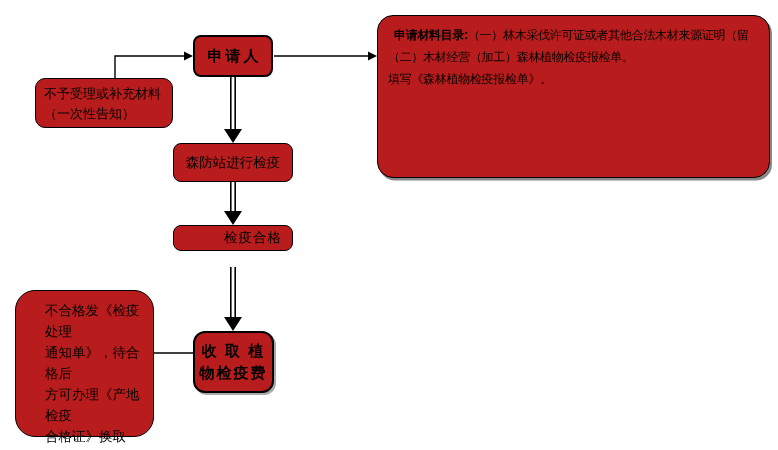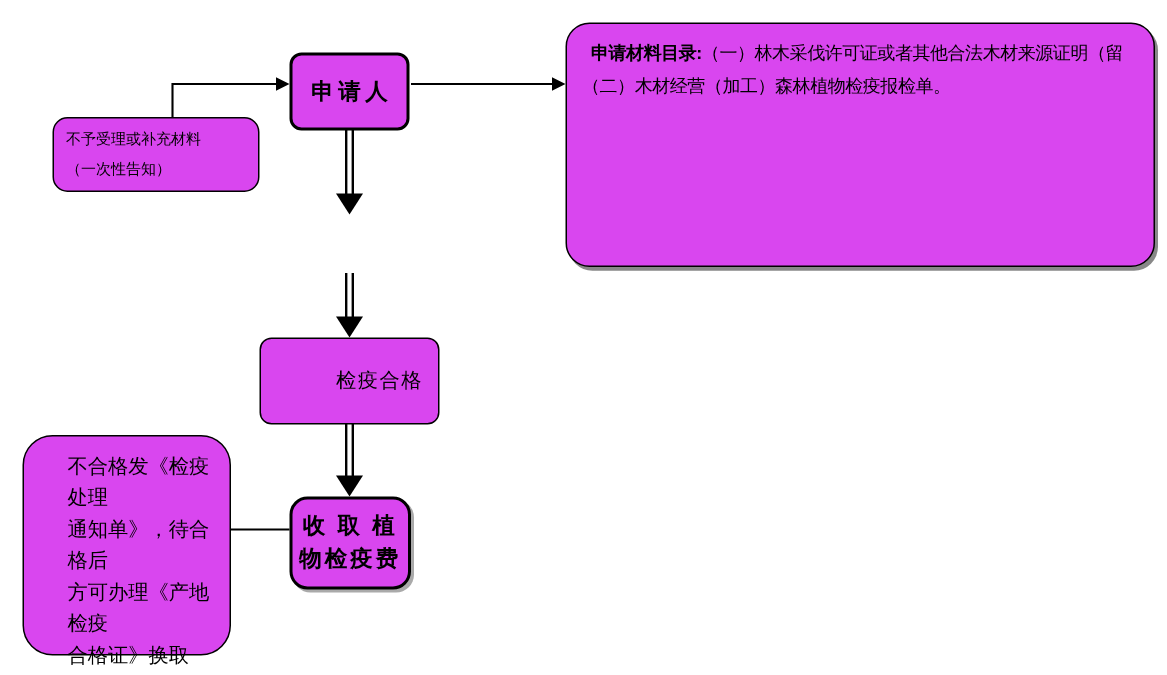--- a/index.html
+++ b/index.html
@@ -13,56 +13,56 @@
     overflow: hidden;
   }
   .connector-layer {
     position: absolute;
     left: 0; top: 0;
     width: 778px; height: 450px;
   }
   .node {
     position: absolute;
     box-sizing: border-box;
-    background: #d946ef;
+    background: #b91c1c;
     border: 1.5px solid #000000;
   }
   .node-applicant {
-    left: 193px; top: 35px; width: 80px; height: 52px;
+    left: 193px; top: 35px; width: 80px; height: 42px;
     border-width: 2px; border-radius: 8px;
     display: flex; align-items: center; justify-content: center;
     font-size: 15px; font-weight: bold; letter-spacing: 3px;
     text-indent: 3px;
   }
   .node-notice {
     left: 35px; top: 78px; width: 138px; height: 50px;
     border-radius: 10px;
     padding: 5px 2px 0 8px;
-    font-size: 10px; line-height: 20px;
+    font-size: 13px; line-height: 20px;
     white-space: pre-line;
   }
   .node-materials {
     left: 377px; top: 15px; width: 393px; height: 163px;
     border-width: 1px; border-radius: 16px;
     box-shadow: 2px 2.5px 0 #888888;
     padding: 8px 6px 0 10px;
     font-size: 12px; line-height: 22px;
     letter-spacing: -0.3px;
   }
   .node-materials .mline { white-space: nowrap; }
   .node-materials .mline-first { text-indent: 6px; }
   .node-materials .mheading { font-weight: bold; }
   .node-station {
     left: 173px; top: 143px; width: 120px; height: 39px;
     border-radius: 8px;
     display: flex; align-items: center; justify-content: center;
     font-size: 13.5px;
   }
   .node-qualified {
-    left: 173px; top: 225px; width: 120px; height: 58px;
+    left: 173px; top: 225px; width: 120px; height: 26px;
     border-radius: 8px;
     display: flex; align-items: center; justify-content: center;
     font-size: 13.5px; letter-spacing: 1px; padding-left: 40px;
   }
   .node-unqualified {
     left: 15px; top: 290px; width: 139px; height: 147px;
     border-radius: 20px;
     padding: 9px 2px 0 29px;
     font-size: 13.5px; line-height: 21px;
     white-space: pre-line;
@@ -123,22 +123,26 @@
   </div>
 
   <div class="node node-notice">不予受理或补充材料
 （一次性告知）</div>
 
   <div class="node node-materials">
     <div class="mline mline-first">
       <span class="mheading">申请材料目录:</span><span>（一）林木采伐许可证或者其他合法木材来源证明（留</span>
     </div>
     <div class="mline">（二）木材经营（加工）森林植物检疫报检单。</div>
+    <div class="mline">填写《森林植物检疫报检单》。</div>
   </div>
 
+  <div class="node node-station">
+    <span>森防站进行检疫</span>
+  </div>
 
   <div class="node node-qualified">
     <span>检疫合格</span>
   </div>
 
   <div class="node node-unqualified">不合格发《检疫处理
 通知单》，待合格后
 方可办理《产地检疫
 合格证》换取《植物
 检疫证书》</div>

